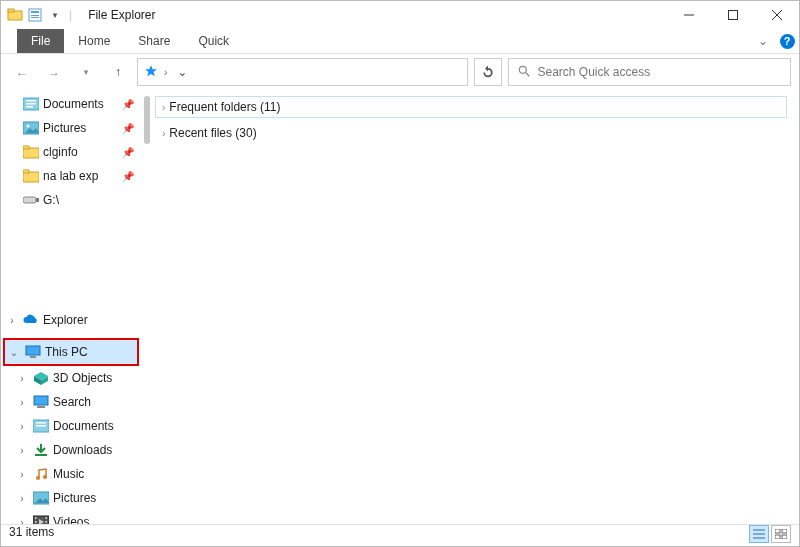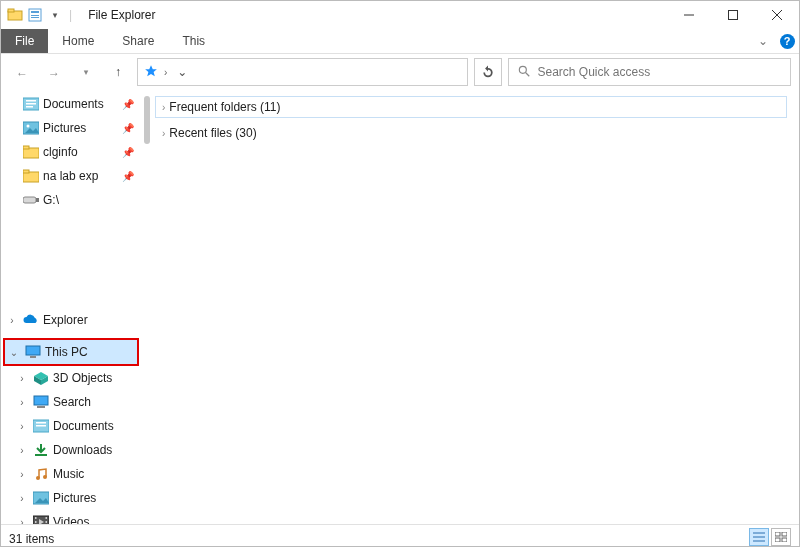--- a/index.html
+++ b/index.html
@@ -6,21 +6,21 @@
   html, body { width: 800px; height: 547px; overflow: hidden; background: #fff; }
   .window { width: 800px; height: 547px; display: flex; flex-direction: column; border: 1px solid #bbb; background:#fff; position:relative;}
   
   .titlebar { height: 28px; display: flex; align-items: center; background: #fff; }
   .titlebar .ticons { display: flex; align-items: center; gap: 4px; padding: 0 6px; }
   .titlebar .title { padding-left: 8px; }
   .titlebar .spacer { flex: 1; }
   .winbtn { width: 44px; height: 28px; display: flex; align-items: center; justify-content: center; color:#333;}
   .qat-ico { width:16px; height:16px; display:flex; align-items:center; justify-content:center;}
   
-  .ribbon { height: 25px; background: #fff; border-bottom: 1px solid #e1e1e1; display: flex; align-items: stretch; }
+  .ribbon { height: 25px; background: #fff; border-bottom: 1px solid #e1e1e1; display: flex; align-items: stretch; padding-left: 16px; }
   .ribbon .tab { padding: 0 14px; display:flex; align-items:center; color:#444; }
   .ribbon .tab.file { background:#5b5b5b; color:#fff; }
   .ribbon .flex { flex:1; }
   .ribbon .collapse { width:24px; display:flex;align-items:center;justify-content:center;color:#777;}
   .ribbon .help { width:24px; display:flex;align-items:center;justify-content:center;}
   .help-circle{width:15px;height:15px;border-radius:50%;background:#0078d7;color:#fff;display:flex;align-items:center;justify-content:center;font-weight:bold;font-size:11px;}
   
   .navrow { height: 36px; display:flex; align-items:center; gap:6px; padding: 4px 8px; }
   .navbtn { width:26px; height:26px; display:flex; align-items:center; justify-content:center; color:#888;}
   .navbtn.enabled{color:#333;}
@@ -42,21 +42,21 @@
   .tree-item .pin { margin-left:auto; padding-right:4px; color:#777; font-size:10px;}
   .tree-item.sel { background:#cde8ff; }
   .tree-gap{height:24px;}
   .redbox{border:2px solid #e00000;}
   .divider{width:8px; background:#fff; display:flex; justify-content:center;}
   .divider .thumb{width:6px;height:48px;background:#c7c7c7;border-radius:3px;margin-top:6px;}
   .content{ flex:1; display:flex; flex-direction:column; padding:6px 12px 0 4px; }
   .groupline{ height:22px; border:1px solid #c7dff5; display:flex; align-items:center; padding:0 6px; gap:4px; color:#0066cc; margin-bottom:4px;}
   .groupline .chev{color:#888;font-size:10px;}
   
-  .status{ height:22px; border-top:1px solid #e1e1e1; display:flex; align-items:flex-end; padding:0 8px; font-size:12px; color:#333;}
+  .status{ height:22px; border-top:1px solid #e1e1e1; display:flex; align-items:flex-start; padding:0 8px; font-size:12px; color:#333;}
   .status .flex{flex:1;}
   .viewbtn{width:20px;height:18px;border:1px solid #bbb;margin-left:2px;display:flex;align-items:center;justify-content:center;}
   .viewbtn.active{background:#cde8ff;border-color:#7ab8e6;}
 </style>
 </head>
 <body>
 
 <div class="window">
 
   <div class="titlebar">
@@ -95,21 +95,21 @@
           <line x1="0" y1="0" x2="10" y2="10" stroke="#333"></line>
           <line x1="10" y1="0" x2="0" y2="10" stroke="#333"></line>
         </svg>
       </div>
   </div>
 
   <div class="ribbon">
     <div class="tab file">File</div>
     <div class="tab">Home</div>
     <div class="tab">Share</div>
-    <div class="tab">This</div>
+    <div class="tab">Quick</div>
     <div class="flex"></div>
     <div class="collapse">⌄</div>
     <div class="help">
         <span class="help-circle">?</span>
       </div>
   </div>
 
   <div class="navrow">
     <div class="navbtn">←</div>
     <div class="navbtn">→</div>

